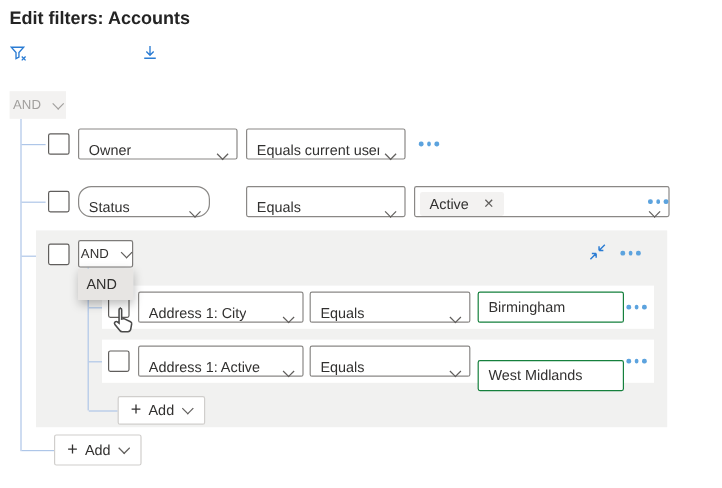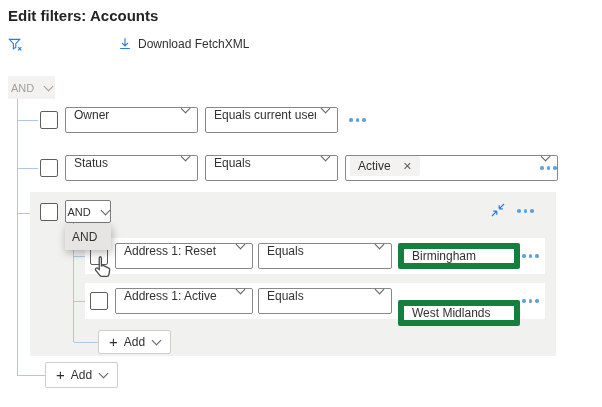--- a/index.html
+++ b/index.html
@@ -23,25 +23,25 @@
 
   
   .root-pill{left:8px;top:76px;width:47px;height:23px;background:#f3f2f1;border:none;
     display:flex;align-items:center;justify-content:center;gap:5px;color:#a19f9d;
     font-size:11px;font-family:inherit;}
   .root-pill .chev{border-color:#a19f9d;}
 
   
   .checkbox{width:18px;height:18px;background:#fff;border:1px solid #605e5c;border-radius:2px;box-sizing:border-box;}
   .select{height:26px;background:#fff;border:1px solid #8a8886;border-radius:2px;box-sizing:border-box;
-    display:flex;align-items:flex-start;justify-content:space-between;padding:0 8px 16px 8px;cursor:pointer;}
+    display:flex;align-items:flex-end;justify-content:space-between;padding:0 8px 0 8px;cursor:pointer;}
   .select .lbl{white-space:nowrap;overflow:hidden;}
   .chev{width:6px;height:6px;border-right:1.3px solid #605e5c;border-bottom:1.3px solid #605e5c;
     transform:rotate(45deg);flex:0 0 auto;margin-top:-3px;margin-left:6px;}
-  .textbox{height:26px;background:#fff;border:6px solid #15803d;border-radius:2px;box-sizing:border-box;
+  .textbox{height:26px;background:#fff;border:1px solid #15803d;border-radius:2px;box-sizing:border-box;
     padding:0 8px;font-size:12px;color:#323130;font-family:inherit;outline:none;}
   .dots{display:flex;gap:3px;cursor:pointer;}
   .dots i{width:3.5px;height:3.5px;border-radius:50%;background:#5ca3de;display:block;}
 
   
   .tagbox{padding-left:4px;}
   .tag{display:flex;align-items:center;gap:12px;background:#f3f2f1;border-radius:2px;
     padding:3px 8px;font-size:12px;color:#323130;}
   .tag .x{color:#605e5c;font-size:11px;line-height:1;cursor:pointer;}
 
@@ -80,21 +80,20 @@
     </svg>
   </span>
 </button>
 
 <button class="abs toolbar-btn" style="left:118px;">
   <span>
     <svg width="14" height="14" viewBox="0 0 16 16" fill="none" stroke="#2b7cd3" stroke-width="1.3">
       <path d="M8 1.5v8.5M4.5 6.8L8 10.3l3.5-3.5M2.5 13.2h11"></path>
     </svg>
   </span>
-  <span>Download FetchXML</span>
 </button>
 
 <div class="abs tline vline" style="left:17px;top:99px;height:277px;"></div>
 <div class="abs tline hline" style="left:18px;top:120px;width:20px;"></div>
 <div class="abs tline hline" style="left:18px;top:168px;width:20px;"></div>
 <div class="abs tline hline" style="left:18px;top:213px;width:13px;"></div>
 <div class="abs tline hline" style="left:18px;top:375px;width:27px;"></div>
 
 <button class="abs root-pill">
   <span>AND</span>
@@ -110,21 +109,21 @@
   <span class="lbl">Equals current user</span>
   <span class="chev"></span>
 </div>
 <div class="abs dots" style="left:349px;top:118px;">
     <i></i>
     <i></i>
     <i></i>
   </div>
 
 <span class="abs checkbox" style="left:40px;top:159px;"></span>
-<div class="abs select" style="left:65px;top:155px;width:133px;">
+<div class="abs select" style="left:65px;top:155px;width:110px;border-radius:11px;">
   <span class="lbl">Status</span>
   <span class="chev"></span>
 </div>
 <div class="abs select" style="left:205px;top:155px;width:133px;">
   <span class="lbl">Equals</span>
   <span class="chev"></span>
 </div>
 <div class="abs select tagbox" style="left:345px;top:155px;width:213px;">
   <span class="tag">
     <span>Active</span>
@@ -160,21 +159,21 @@
     <i></i>
     <i></i>
     <i></i>
   </div>
 
 <div class="abs strip" style="top:238px;"></div>
 <div class="abs strip" style="top:283px;"></div>
 
 <span class="abs checkbox" style="left:90px;top:247px;"></span>
 <div class="abs select" style="left:115px;top:243px;width:138px;">
-  <span class="lbl">Address 1: Reset</span>
+  <span class="lbl">Address 1: City</span>
   <span class="chev"></span>
 </div>
 <div class="abs select" style="left:258px;top:243px;width:134px;">
   <span class="lbl">Equals</span>
   <span class="chev"></span>
 </div>
 <input class="abs textbox" style="left: 398px; top: 243px; width: 122px;" value="Birmingham">
 <div class="abs dots" style="left:522px;top:254px;">
     <i></i>
     <i></i>

